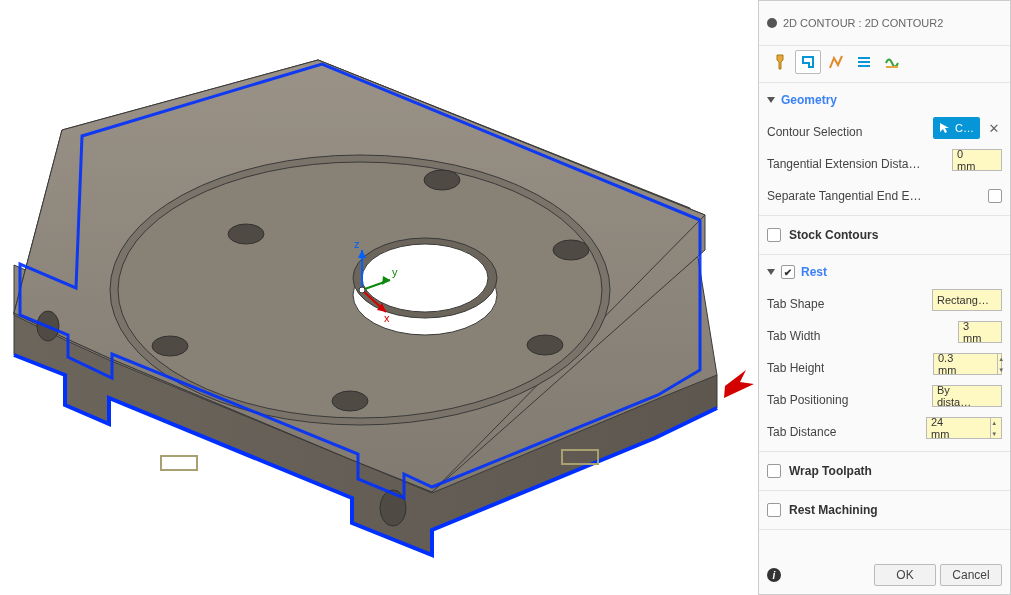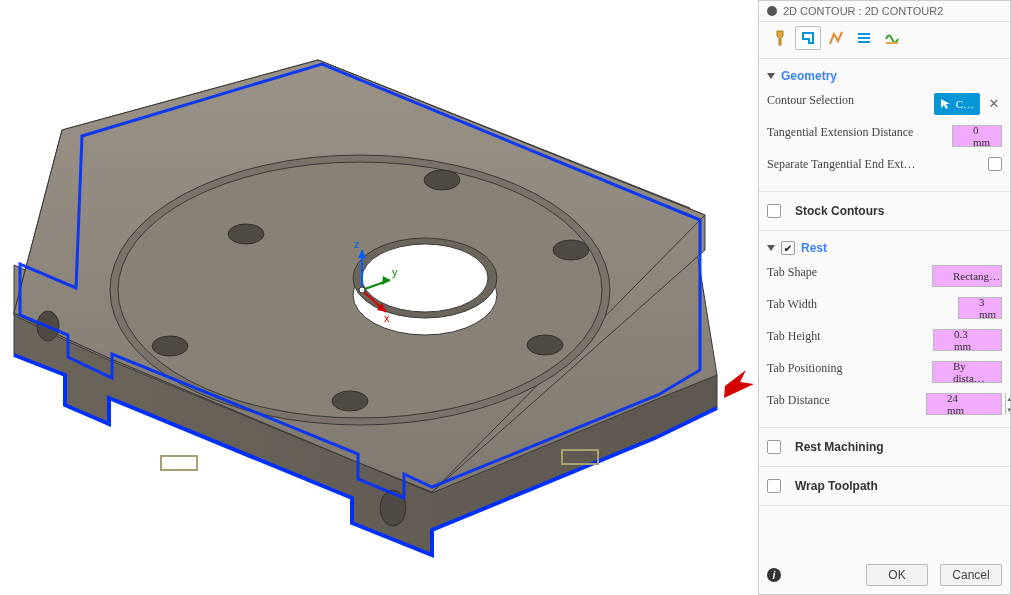--- a/index.html
+++ b/index.html
@@ -28,21 +28,21 @@
     width: 253px;
     border: 1px solid #ccc;
     background: #fafafa;
     display: flex;
     flex-direction: column;
   }
   .panel-titlebar {
     display: flex;
     align-items: center;
     gap: 6px;
-    padding: 4px 8px;
+    padding: 16px 8px;
     font-size: 11px;
     color: #666;
     border-bottom: 1px solid #e5e5e5;
   }
   .collapse-pin {
     width: 10px; height: 10px;
     border-radius: 50%;
     background: #555;
     flex-shrink: 0;
   }
@@ -95,47 +95,46 @@
     justify-content: center;
     flex-shrink: 0;
   }
   .checkbox.checked::after {
     content: "✔";
     font-size: 10px;
     color: #333;
   }
   .row {
     display: flex;
-    align-items: flex-start;
+    align-items: flex-end;
     justify-content: space-between;
     margin-bottom: 10px;
     min-height: 22px;
-    font-family: Liberation Serif, serif;
   }
   .row:last-child { margin-bottom: 0; }
   .row-label {
     font-size: 12px;
     color: #444;
     white-space: nowrap;
     overflow: hidden;
     text-overflow: ellipsis;
     max-width: 155px;
   }
   .row-control {
     display: flex;
     align-items: center;
     gap: 6px;
   }
   .select, .num-field {
     height: 22px;
     border: 1px solid #bbb;
-    background: #f0abfc;
+    background: #fef9c3;
     font-size: 11px;
     color: #333;
-    padding: 0 20px;
+    padding: 0 4px;
     display: flex;
     align-items: center;
     justify-content: space-between;
     width: 70px;
     gap: 37px;
   }
   .select .caret {
     width: 0; height: 0;
     border-left: 3px solid transparent;
     border-right: 3px solid transparent;
@@ -177,35 +176,35 @@
     font-size: 13px;
     color: #666;
     width: 16px;
     text-align: center;
   }
   .collapsed-section {
     padding: 12px 8px;
     border-bottom: 1px solid #e5e5e5;
     display: flex;
     align-items: center;
-    gap: 14px;
+    gap: 8px;
   }
   .collapsed-section .label {
     font-weight: bold;
     font-size: 12px;
     color: #333;
   }
   .footer {
     margin-top: auto;
     padding: 8px;
     display: flex;
     justify-content: space-between;
     align-items: center;
   }
-  .footer-buttons { display:flex; gap: 12px; }
+  .footer-buttons { display:flex; gap: 4px; }
   .btn {
     height: 22px;
     min-width: 62px;
     border: 1px solid #bbb;
     background: #f2f2f2;
     font-size: 12px;
     color: #444;
     display: flex;
     align-items: center;
     justify-content: center;
@@ -411,26 +410,26 @@
         <span class="spinner">
             <span class="arrow">▲</span>
             <span class="arrow">▼</span>
           </span>
       </span>
     </div>
   </div>
 
   <div class="collapsed-section">
     <span class="checkbox"></span>
-    <span class="label">Rest Machining</span>
+    <span class="label">Wrap Toolpath</span>
   </div>
 
   <div class="collapsed-section">
     <span class="checkbox"></span>
-    <span class="label">Wrap Toolpath</span>
+    <span class="label">Rest Machining</span>
   </div>
 
 
   <div class="footer">
     <span class="info-icon">i</span>
     <span class="footer-buttons">
       <span class="btn">OK</span>
       <span class="btn">Cancel</span>
     </span>
   </div>

